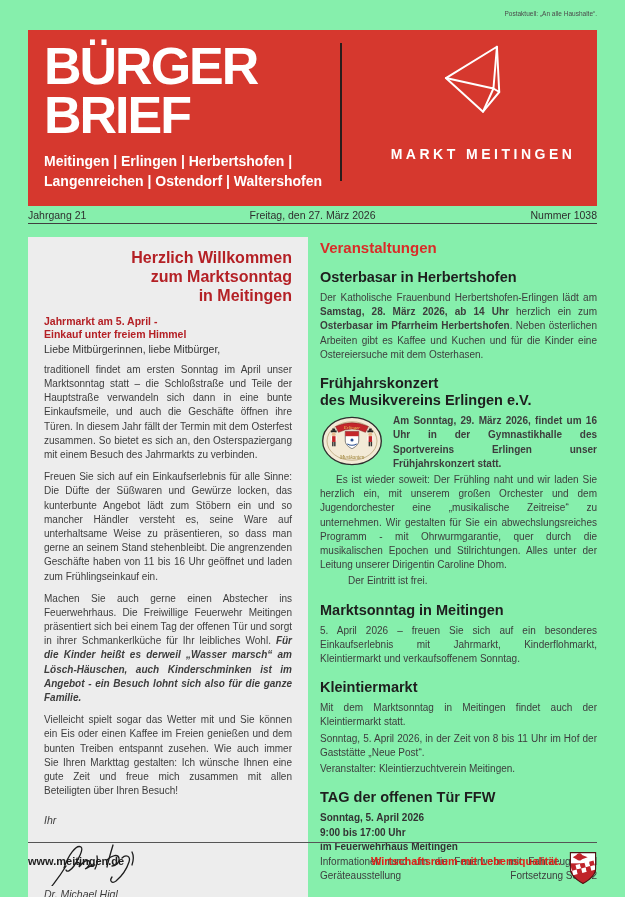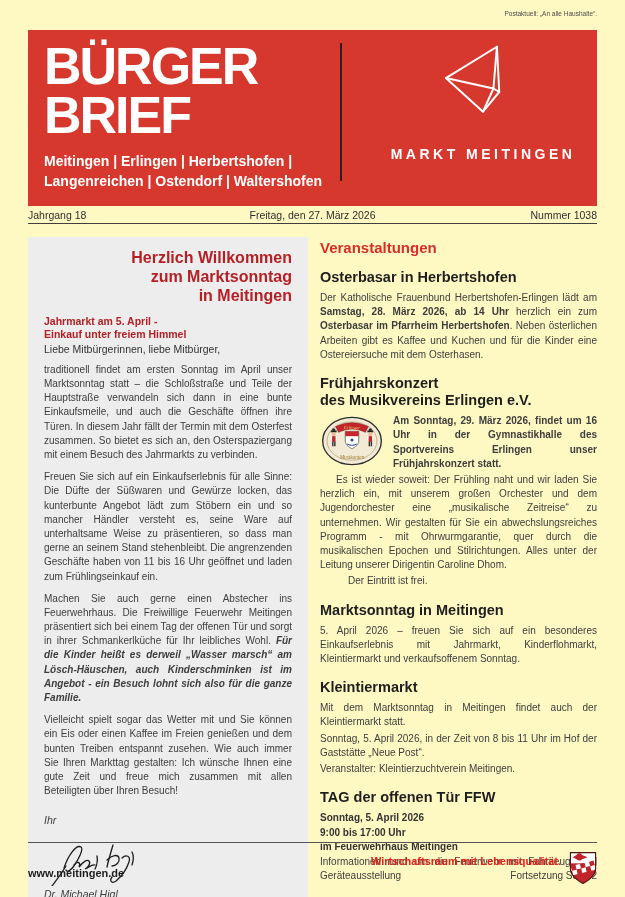--- a/index.html
+++ b/index.html
@@ -1,16 +1,16 @@
 <!DOCTYPE html>
 <html lang="de"><head>
 <meta charset="utf-8">
 <style>
   html,body{margin:0;padding:0;background:#fff;}
-  .page{position:relative;width:625px;height:897px;background:#fef9c3;overflow:hidden;
+  .page{position:relative;width:625px;height:897px;background:#86efac;overflow:hidden;
         font-family:"Liberation Sans",sans-serif;color:#3d3d3d;margin:0 auto;}
 
   
   .postal{position:absolute;top:10px;right:28px;font-size:6.5px;color:#4a4a4a;}
 
   
   .header{position:absolute;left:28px;top:30px;width:569px;height:176px;background:#d6382e;}
   .masthead{position:absolute;left:16px;top:12px;color:#fff;}
   .mast-title{font-size:52px;font-weight:700;line-height:.95;letter-spacing:-2px;color:#fff;}
   .mast-title span{display:block;}
@@ -55,21 +55,21 @@
   .b{font-weight:700;}
   .bold-line{font-size:10px;line-height:1.45;font-weight:700;color:#333;margin:0;}
   .konzert-logo{float:left;width:64px;height:50px;margin:2px 9px 2px 0;}
   .indent{text-indent:16px;}
   .just-all{text-align:justify;text-align-last:justify;}
   .ffw-lastline{display:flex;justify-content:space-between;font-size:10px;line-height:1.42;color:#3d3d3d;}
 
   
   .footer-rule{position:absolute;left:28px;top:842px;width:569px;border-top:1.2px solid #555;}
   .footer{position:absolute;left:28px;top:851px;width:569px;display:flex;justify-content:space-between;align-items:flex-start;}
-  .site{font-size:11px;font-weight:700;color:#1d1d1d;margin-top:16px;}
+  .site{font-size:11px;font-weight:700;color:#1d1d1d;margin-top:4px;}
   .slogan-wrap{display:flex;align-items:flex-start;gap:8px;}
   .slogan{font-size:11px;font-weight:700;color:#e2231a;margin-top:4px;}
 </style>
 </head>
 <body>
 
 <div class="page">
 
   <div class="postal">Postaktuell: „An alle Haushalte“.</div>
 
@@ -90,21 +90,21 @@
         <path d="M62,2 L18,29 L59,38 Z"></path>
         <path d="M62,2 L64,41 L59,38"></path>
         <path d="M18,29 L50,58 L64,41"></path>
         <path d="M59,38 L50,58"></path>
       </svg>
       <div class="brand-name">MARKT MEITINGEN</div>
     </div>
   </div>
 
   <div class="issue-bar">
-    <div class="cell">Jahrgang 18</div>
+    <div class="cell">Jahrgang 21</div>
     <div class="cell issue-center">Freitag, den 27. März 2026</div>
     <div class="cell issue-right">Nummer 1038</div>
   </div>
 
   <div class="main">
 
     <div class="left-box">
       <div class="la-title">
         <span>Herzlich Willkommen</span>
         <span>zum Marktsonntag</span>

